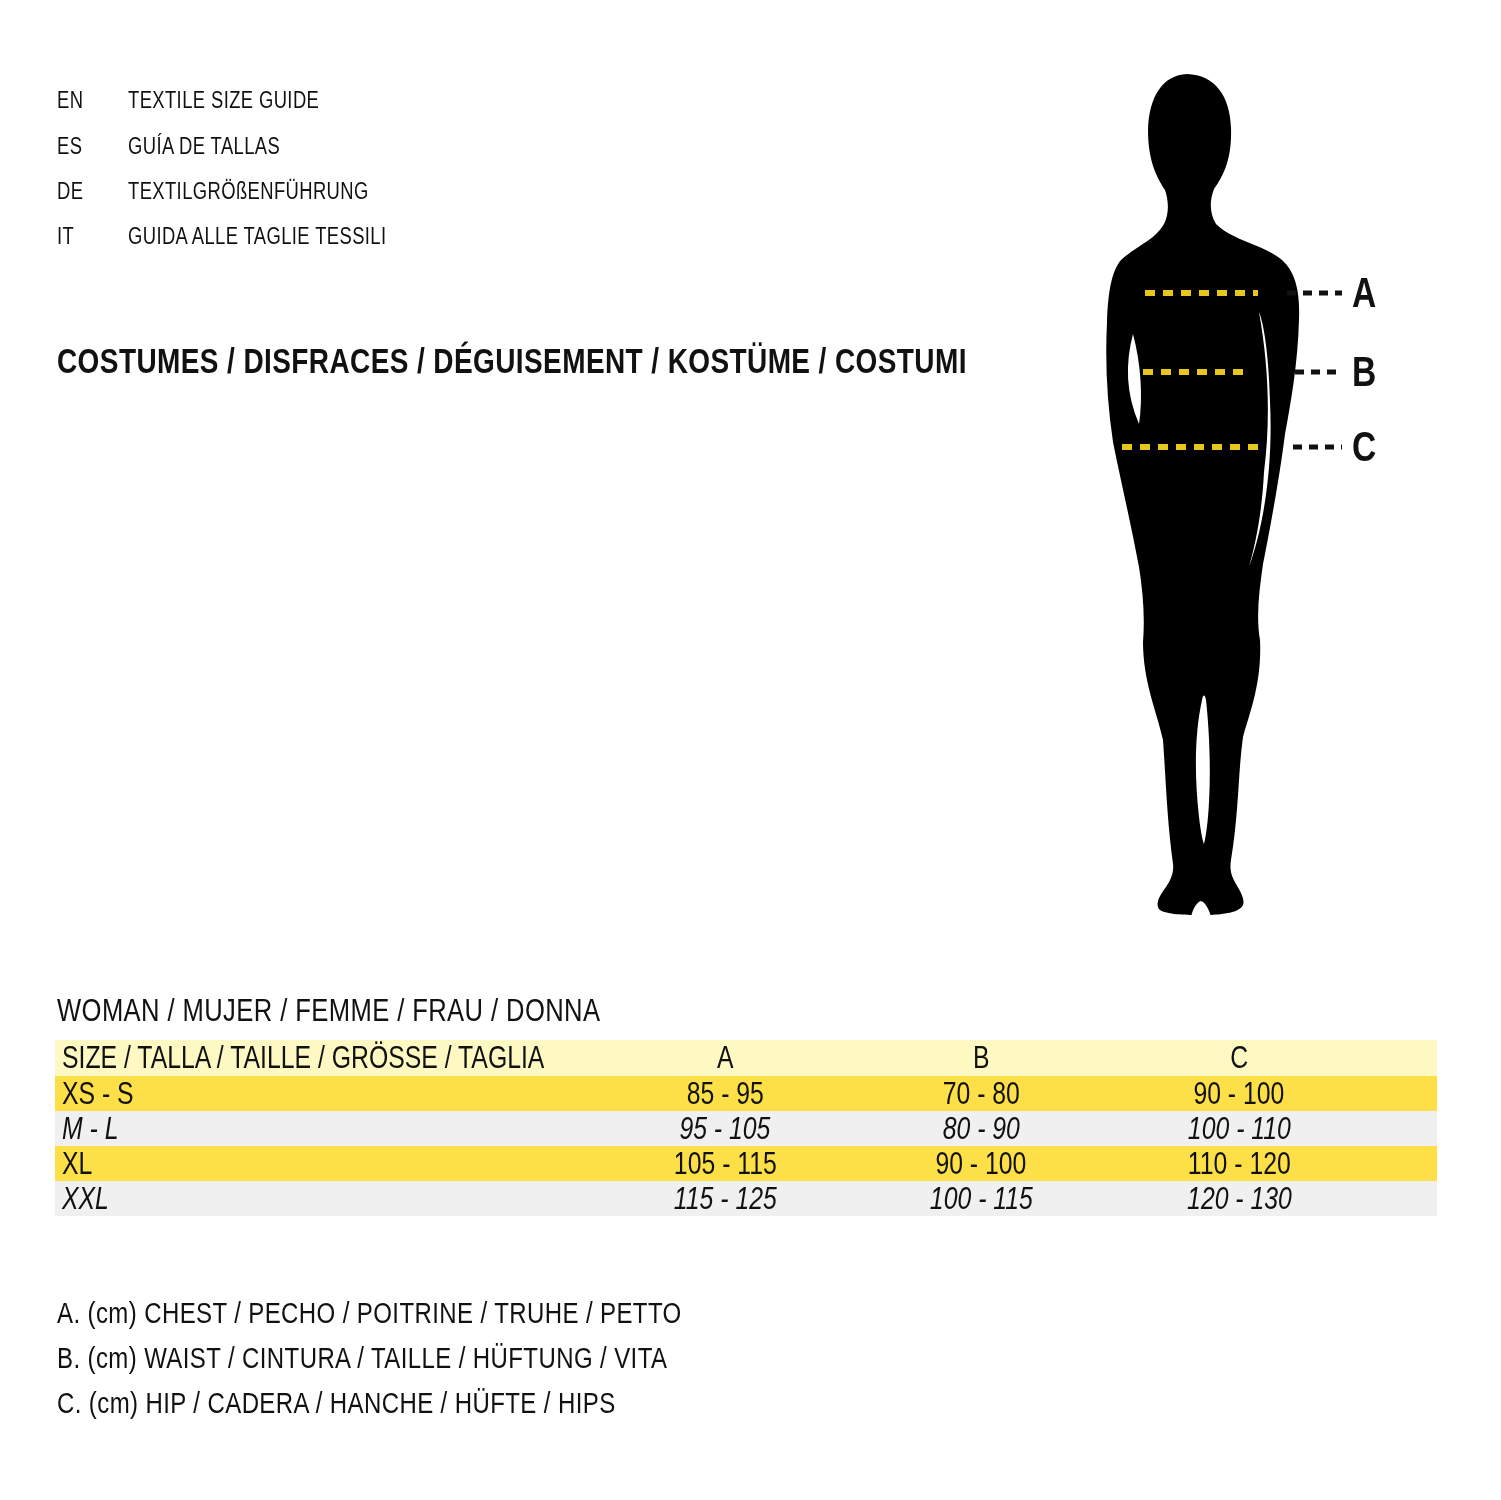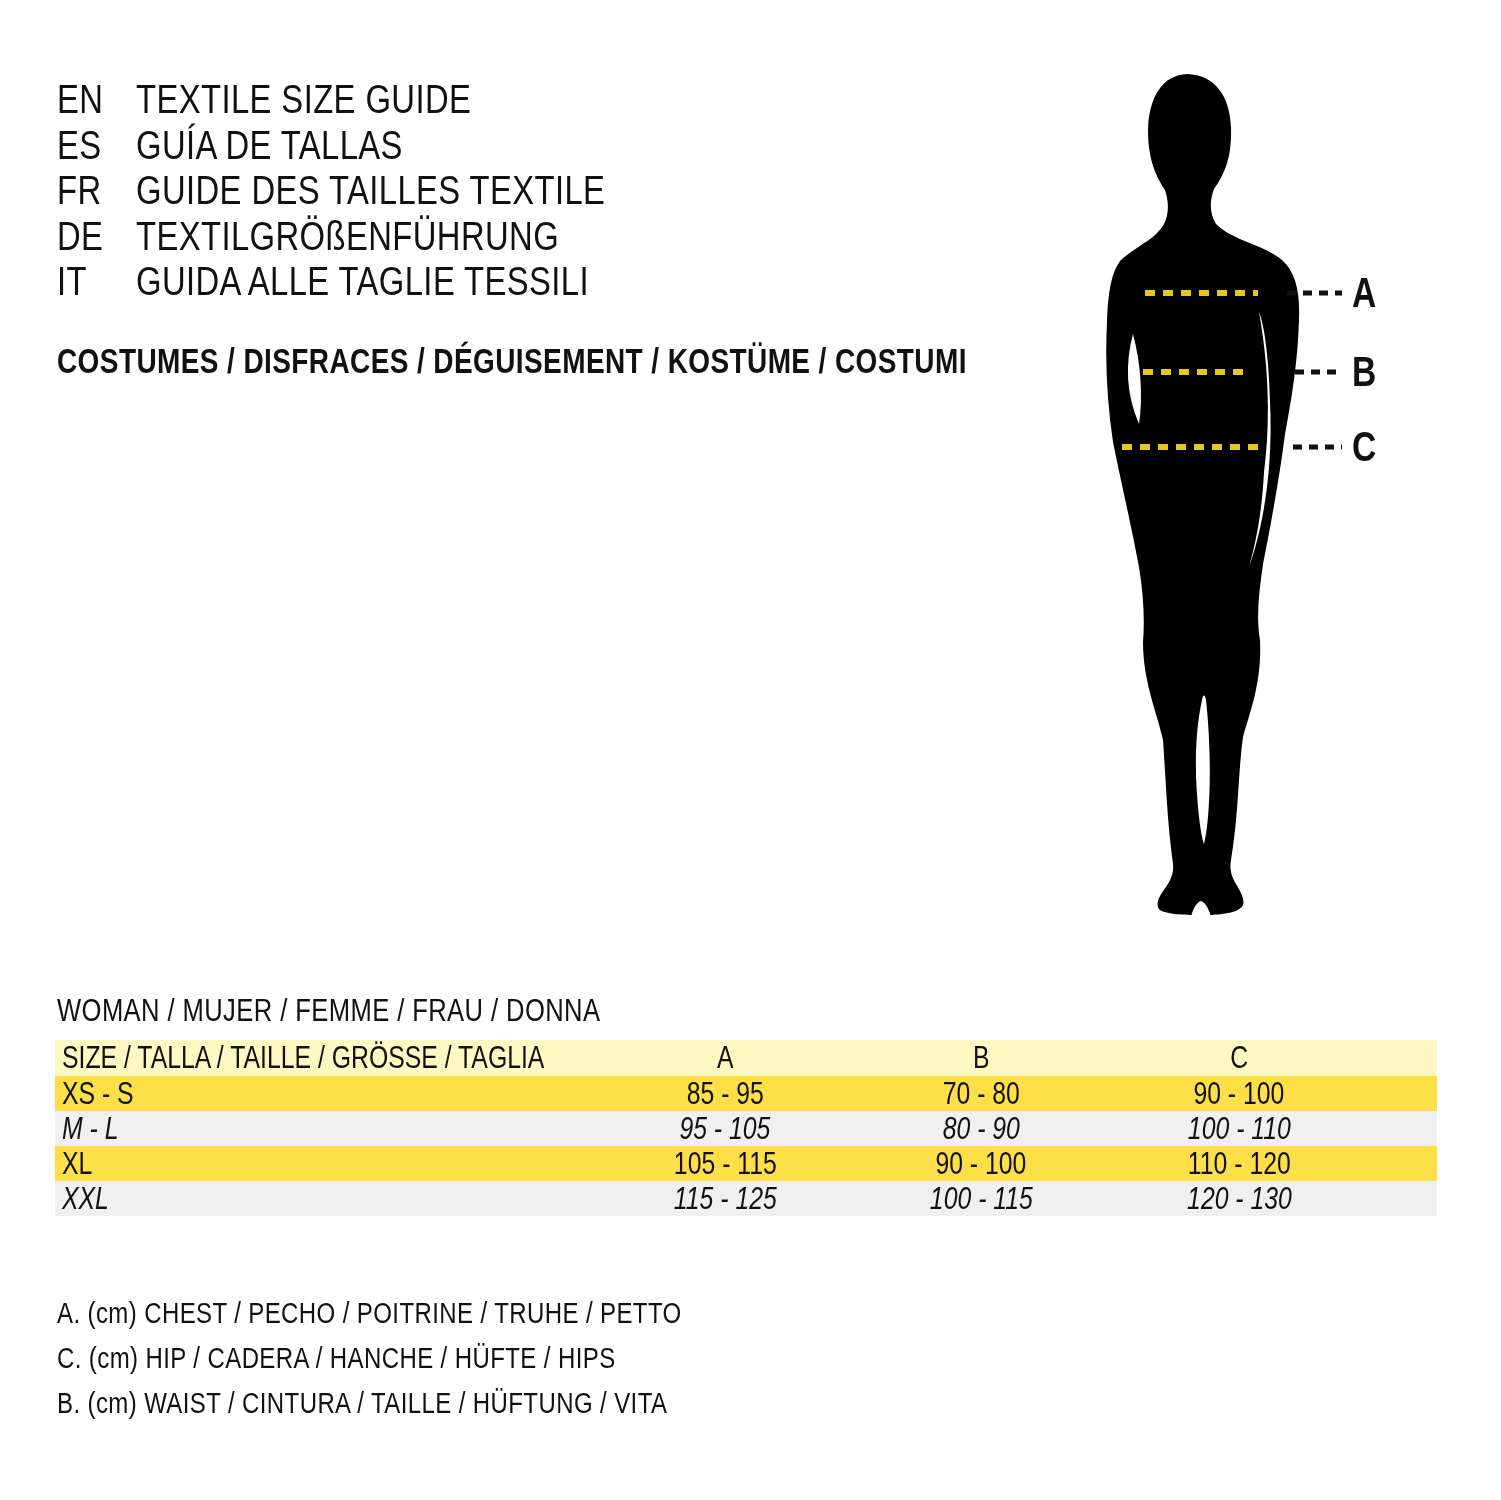--- a/index.html
+++ b/index.html
@@ -9,21 +9,21 @@
     background:#ffffff; overflow:hidden;
     font-family:"Liberation Sans", sans-serif;
     color:#111111;
   }
   
   .cnd  { display:inline-block; transform:scaleX(0.80); transform-origin:0 50%; white-space:nowrap; }
   .cndc { display:inline-block; transform:scaleX(0.80); transform-origin:50% 50%; white-space:nowrap; }
 
   
   .lang-block { position:absolute; left:57px; top:78px; }
-  .lang-row { display:flex; height:45.4px; align-items:flex-end; font-size:41px; letter-spacing:0.5px;gap:8px; }
+  .lang-row { display:flex; height:45.4px; align-items:center; font-size:23px; letter-spacing:0.5px; }
   .lang-code { width:71px; flex:0 0 71px; }
   
   .costumes-title { position:absolute; left:57px; top:338px; height:45px; line-height:45px;
                     font-size:35px; font-weight:700; letter-spacing:0.5px; }
 
   
   .figure-svg { position:absolute; left:1050px; top:60px; width:300px; height:860px; }
   .abc-label { position:absolute; left:1352px; width:60px; height:42px; line-height:42px;
                font-size:42px; font-weight:700; }
   .abc-a { top:272px; } .abc-b { top:351px; } .abc-c { top:426px; }
@@ -51,24 +51,20 @@
 <div class="page">
 
   <div class="lang-block">
     <div class="lang-row">
       <span class="lang-code"><span class="cnd">EN</span></span>
       <span class="cnd">TEXTILE SIZE GUIDE</span>
     </div>
     <div class="lang-row">
       <span class="lang-code"><span class="cnd">ES</span></span>
       <span class="cnd">GUÍA DE TALLAS</span>
-    </div>
-    <div class="lang-row">
-      <span class="lang-code"><span class="cnd">FR</span></span>
-      <span class="cnd">GUIDE DES TAILLES TEXTILE</span>
     </div>
     <div class="lang-row">
       <span class="lang-code"><span class="cnd">DE</span></span>
       <span class="cnd">TEXTILGRÖßENFÜHRUNG</span>
     </div>
     <div class="lang-row">
       <span class="lang-code"><span class="cnd">IT</span></span>
       <span class="cnd">GUIDA ALLE TAGLIE TESSILI</span>
     </div>
   </div>
@@ -166,17 +162,17 @@
     <div class="t-row t-alt">
       <span class="col-size"><span class="cnd">XXL</span></span>
       <span class="col-a"><span class="cndc">115 - 125</span></span>
       <span class="col-b"><span class="cndc">100 - 115</span></span>
       <span class="col-c"><span class="cndc">120 - 130</span></span>
     </div>
   </div>
 
   <div class="notes-block">
     <div class="note-row"><span class="cnd">A. (cm) CHEST / PECHO / POITRINE / TRUHE / PETTO</span></div>
+    <div class="note-row"><span class="cnd">B. (cm) WAIST / CINTURA / TAILLE / HÜFTUNG / VITA</span></div>
     <div class="note-row"><span class="cnd">C. (cm) HIP / CADERA / HANCHE / HÜFTE / HIPS</span></div>
-    <div class="note-row"><span class="cnd">B. (cm) WAIST / CINTURA / TAILLE / HÜFTUNG / VITA</span></div>
   </div>
 
 </div>
 
 </body></html>

